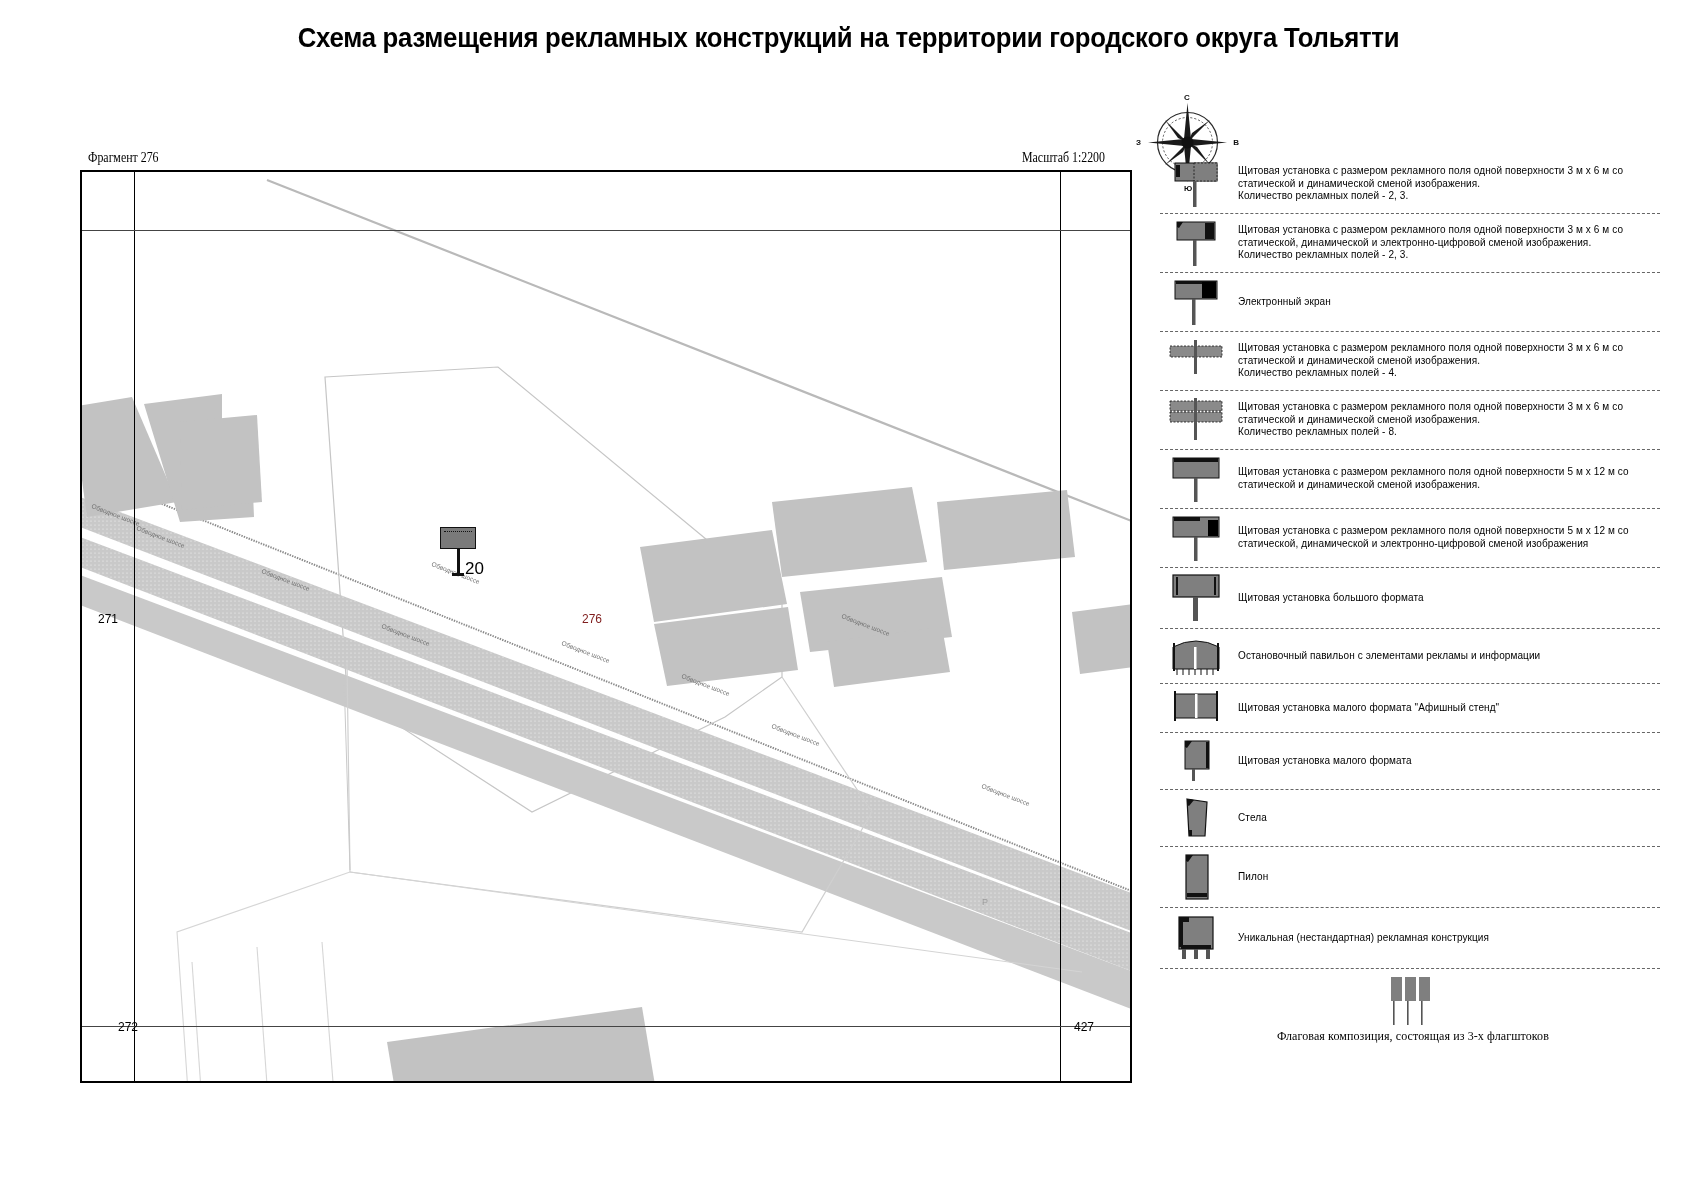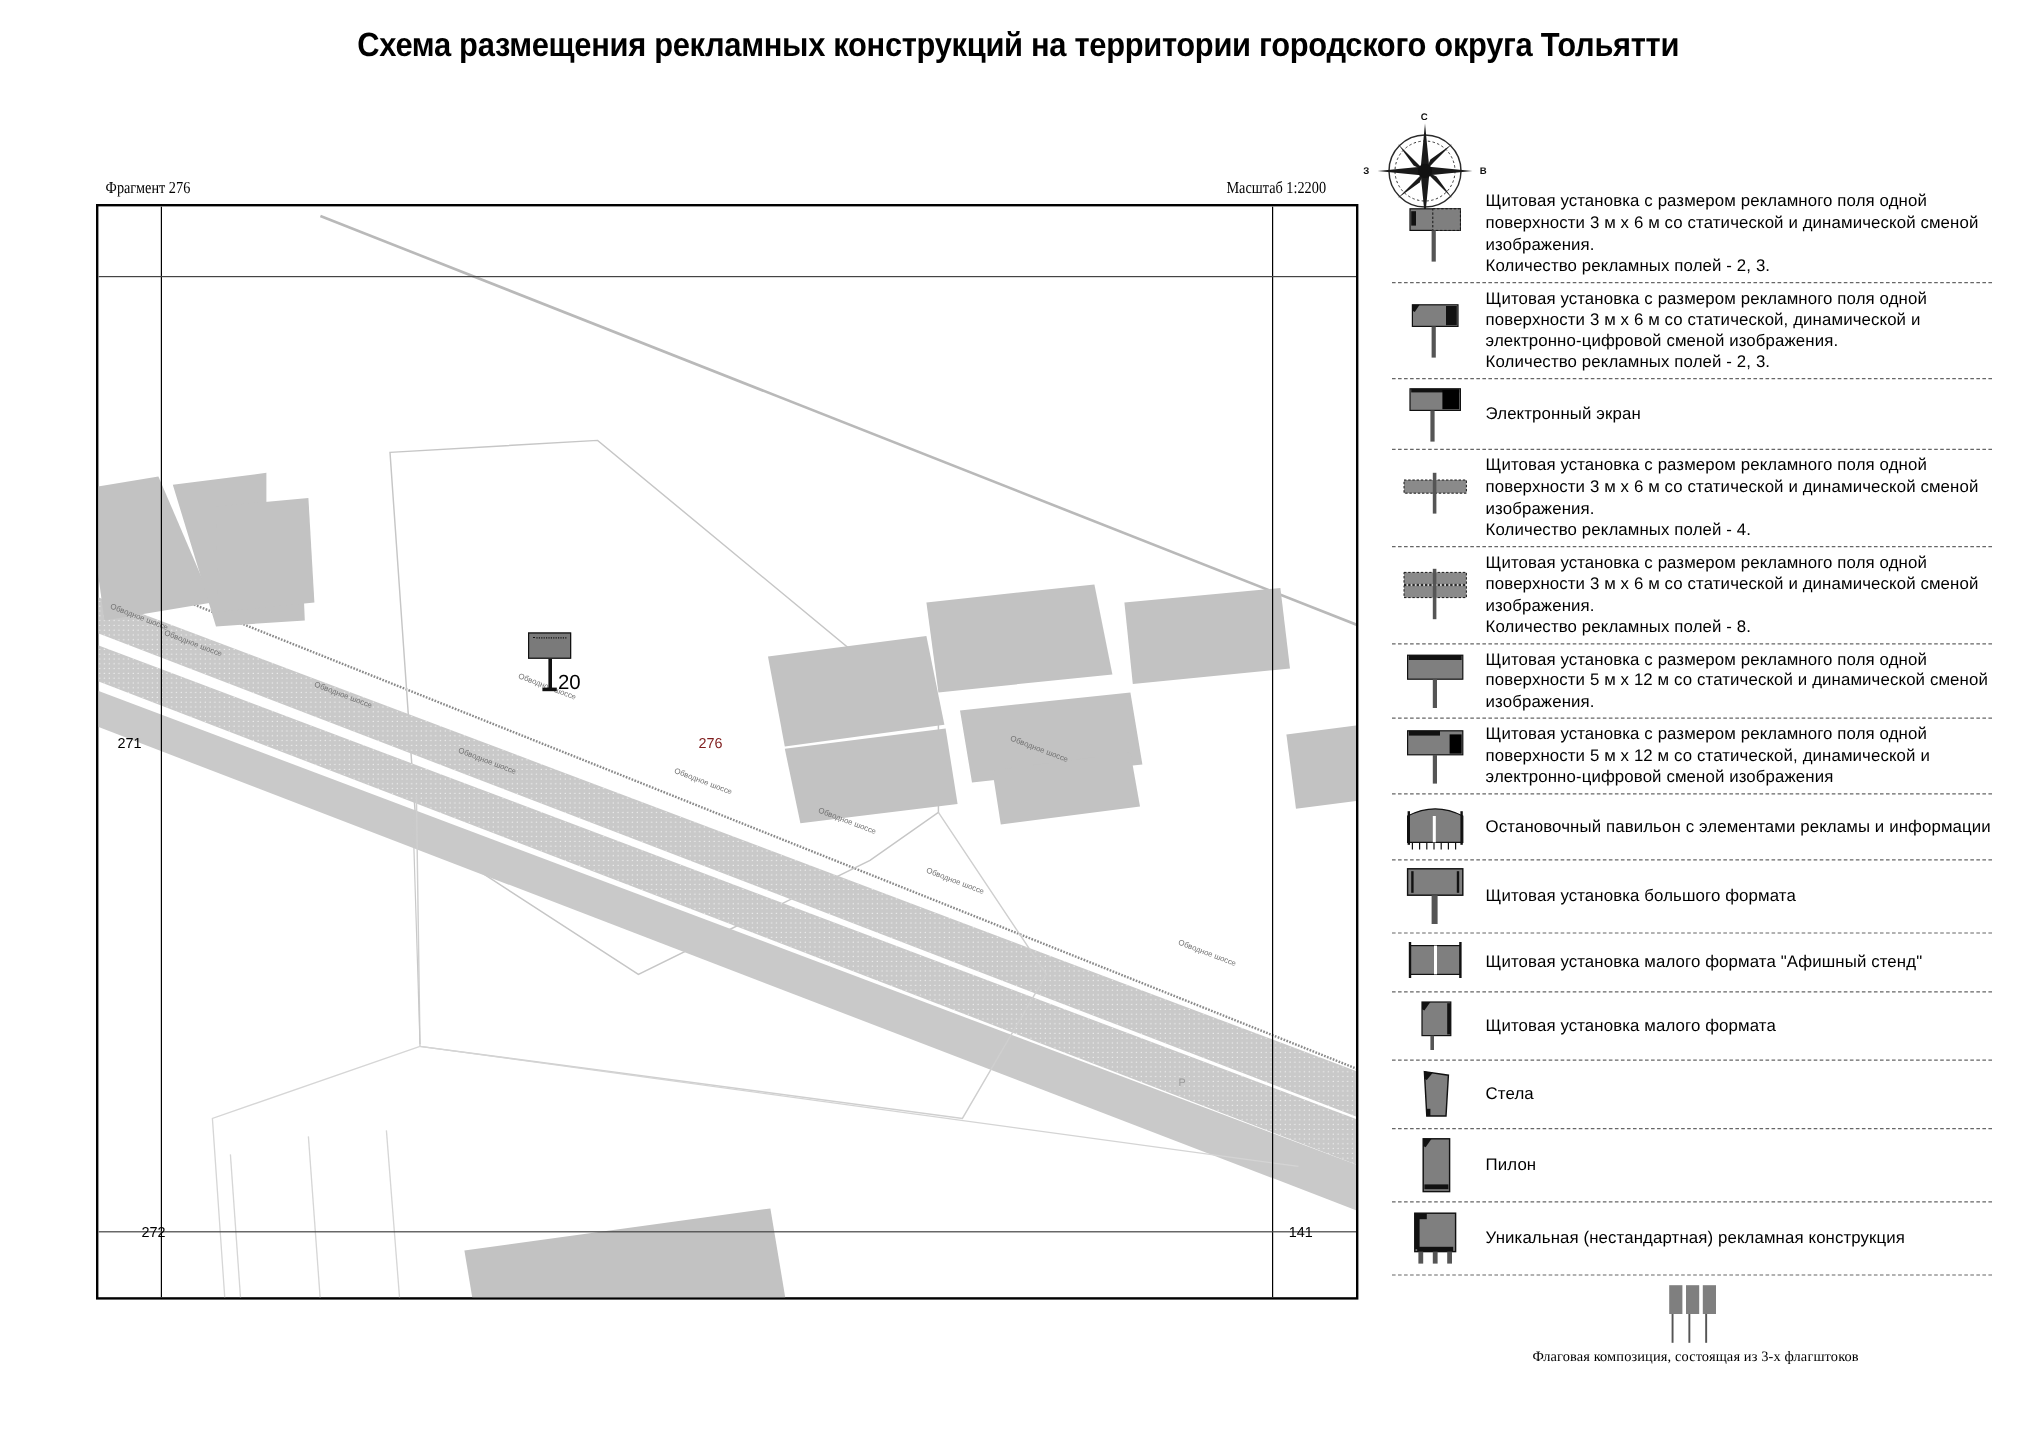--- a/index.html
+++ b/index.html
@@ -181,21 +181,21 @@
     width: 72px;
     min-width: 72px;
     height: 100%;
     display: flex;
     align-items: center;
     justify-content: center;
     position: relative;
   }
   .legend-text {
     font-family: "Liberation Sans", sans-serif;
-    font-size: 14px;
+    font-size: 10px;
     line-height: 1.28;
     color: #000;
     padding-left: 6px;
     letter-spacing: 0.1px;
   }
   .legend-text.serif {
     font-family: "Liberation Serif", serif;
     font-size: 12px;
   }
 </style>
@@ -301,21 +301,21 @@
 
   <div style="position:absolute;left:900px;top:725px;font-size:9px;color:#9a9a9a;">Р</div>
 
   <div class="map-inner-v-left"></div>
   <div class="map-inner-v-right"></div>
   <div class="map-inner-h-top"></div>
   <div class="map-inner-h-bottom"></div>
 
   <div class="corner-num cn-271">271</div>
   <div class="corner-num cn-272">272</div>
-  <div class="corner-num cn-283">141</div>
+  <div class="corner-num cn-283">427</div>
   <div class="corner-num cn-276">276</div>
 
   <div class="marker">
     <div class="board"></div>
     <div class="pole"></div>
     <div class="foot"></div>
     <div class="num">20</div>
   </div>
 </div>
 
@@ -396,20 +396,32 @@
   <div class="legend-row">
     <div class="legend-icon">
       <svg width="58" height="50" viewBox="0 0 58 50">
         <rect x="6" y="4" width="46" height="20" fill="#7f7f7f" stroke="#111" stroke-width="1"></rect>
         <rect x="7" y="4" width="26" height="4" fill="#111"></rect>
         <rect x="41" y="7" width="10" height="16" fill="#000"></rect>
         <rect x="27" y="24" width="3.5" height="24" fill="#555"></rect>
       </svg>
     </div>
     <div class="legend-text" style="white-space:pre-line">Щитовая установка с размером рекламного поля одной поверхности 5 м х 12 м со статической, динамической и электронно-цифровой сменой изображения</div>
+  </div>
+
+  <div class="legend-row">
+    <div class="legend-icon">
+      <svg width="58" height="52" viewBox="0 0 58 52">
+        <rect x="6" y="3" width="46" height="22" fill="#7f7f7f" stroke="#111" stroke-width="1.2"></rect>
+        <rect x="9" y="5" width="2" height="18" fill="#111"></rect>
+        <rect x="47" y="5" width="2" height="18" fill="#111"></rect>
+        <rect x="26" y="25" width="5" height="24" fill="#555"></rect>
+      </svg>
+    </div>
+    <div class="legend-text" style="white-space:pre-line">Щитовая установка большого формата</div>
   </div>
 
   <div class="legend-row">
     <div class="legend-icon">
       <svg width="58" height="46" viewBox="0 0 58 46">
         <path d="M6 14 Q29 2 52 14 L52 36 L6 36 Z" fill="#7f7f7f" stroke="#111" stroke-width="1"></path>
         <rect x="27" y="14" width="2.5" height="22" fill="#fff"></rect>
         <rect x="6" y="10" width="2" height="28" fill="#111"></rect>
         <rect x="50" y="10" width="2" height="28" fill="#111"></rect>
         <g stroke="#111" stroke-width="1">
@@ -421,32 +433,20 @@
           <line x1="40" y1="36" x2="40" y2="42"></line>
           <line x1="46" y1="36" x2="46" y2="42"></line>
         </g>
       </svg>
     </div>
     <div class="legend-text" style="white-space:pre-line">Остановочный павильон с элементами рекламы и информации</div>
   </div>
 
   <div class="legend-row">
     <div class="legend-icon">
-      <svg width="58" height="52" viewBox="0 0 58 52">
-        <rect x="6" y="3" width="46" height="22" fill="#7f7f7f" stroke="#111" stroke-width="1.2"></rect>
-        <rect x="9" y="5" width="2" height="18" fill="#111"></rect>
-        <rect x="47" y="5" width="2" height="18" fill="#111"></rect>
-        <rect x="26" y="25" width="5" height="24" fill="#555"></rect>
-      </svg>
-    </div>
-    <div class="legend-text" style="white-space:pre-line">Щитовая установка большого формата</div>
-  </div>
-
-  <div class="legend-row">
-    <div class="legend-icon">
       <svg width="58" height="40" viewBox="0 0 58 40">
         <rect x="8" y="6" width="42" height="24" fill="#7f7f7f" stroke="#111" stroke-width="1"></rect>
         <rect x="28" y="6" width="2.5" height="24" fill="#fff"></rect>
         <rect x="7" y="3" width="2" height="30" fill="#111"></rect>
         <rect x="49" y="3" width="2" height="30" fill="#111"></rect>
       </svg>
     </div>
     <div class="legend-text" style="white-space:pre-line">Щитовая установка малого формата "Афишный стенд"</div>
   </div>
 

